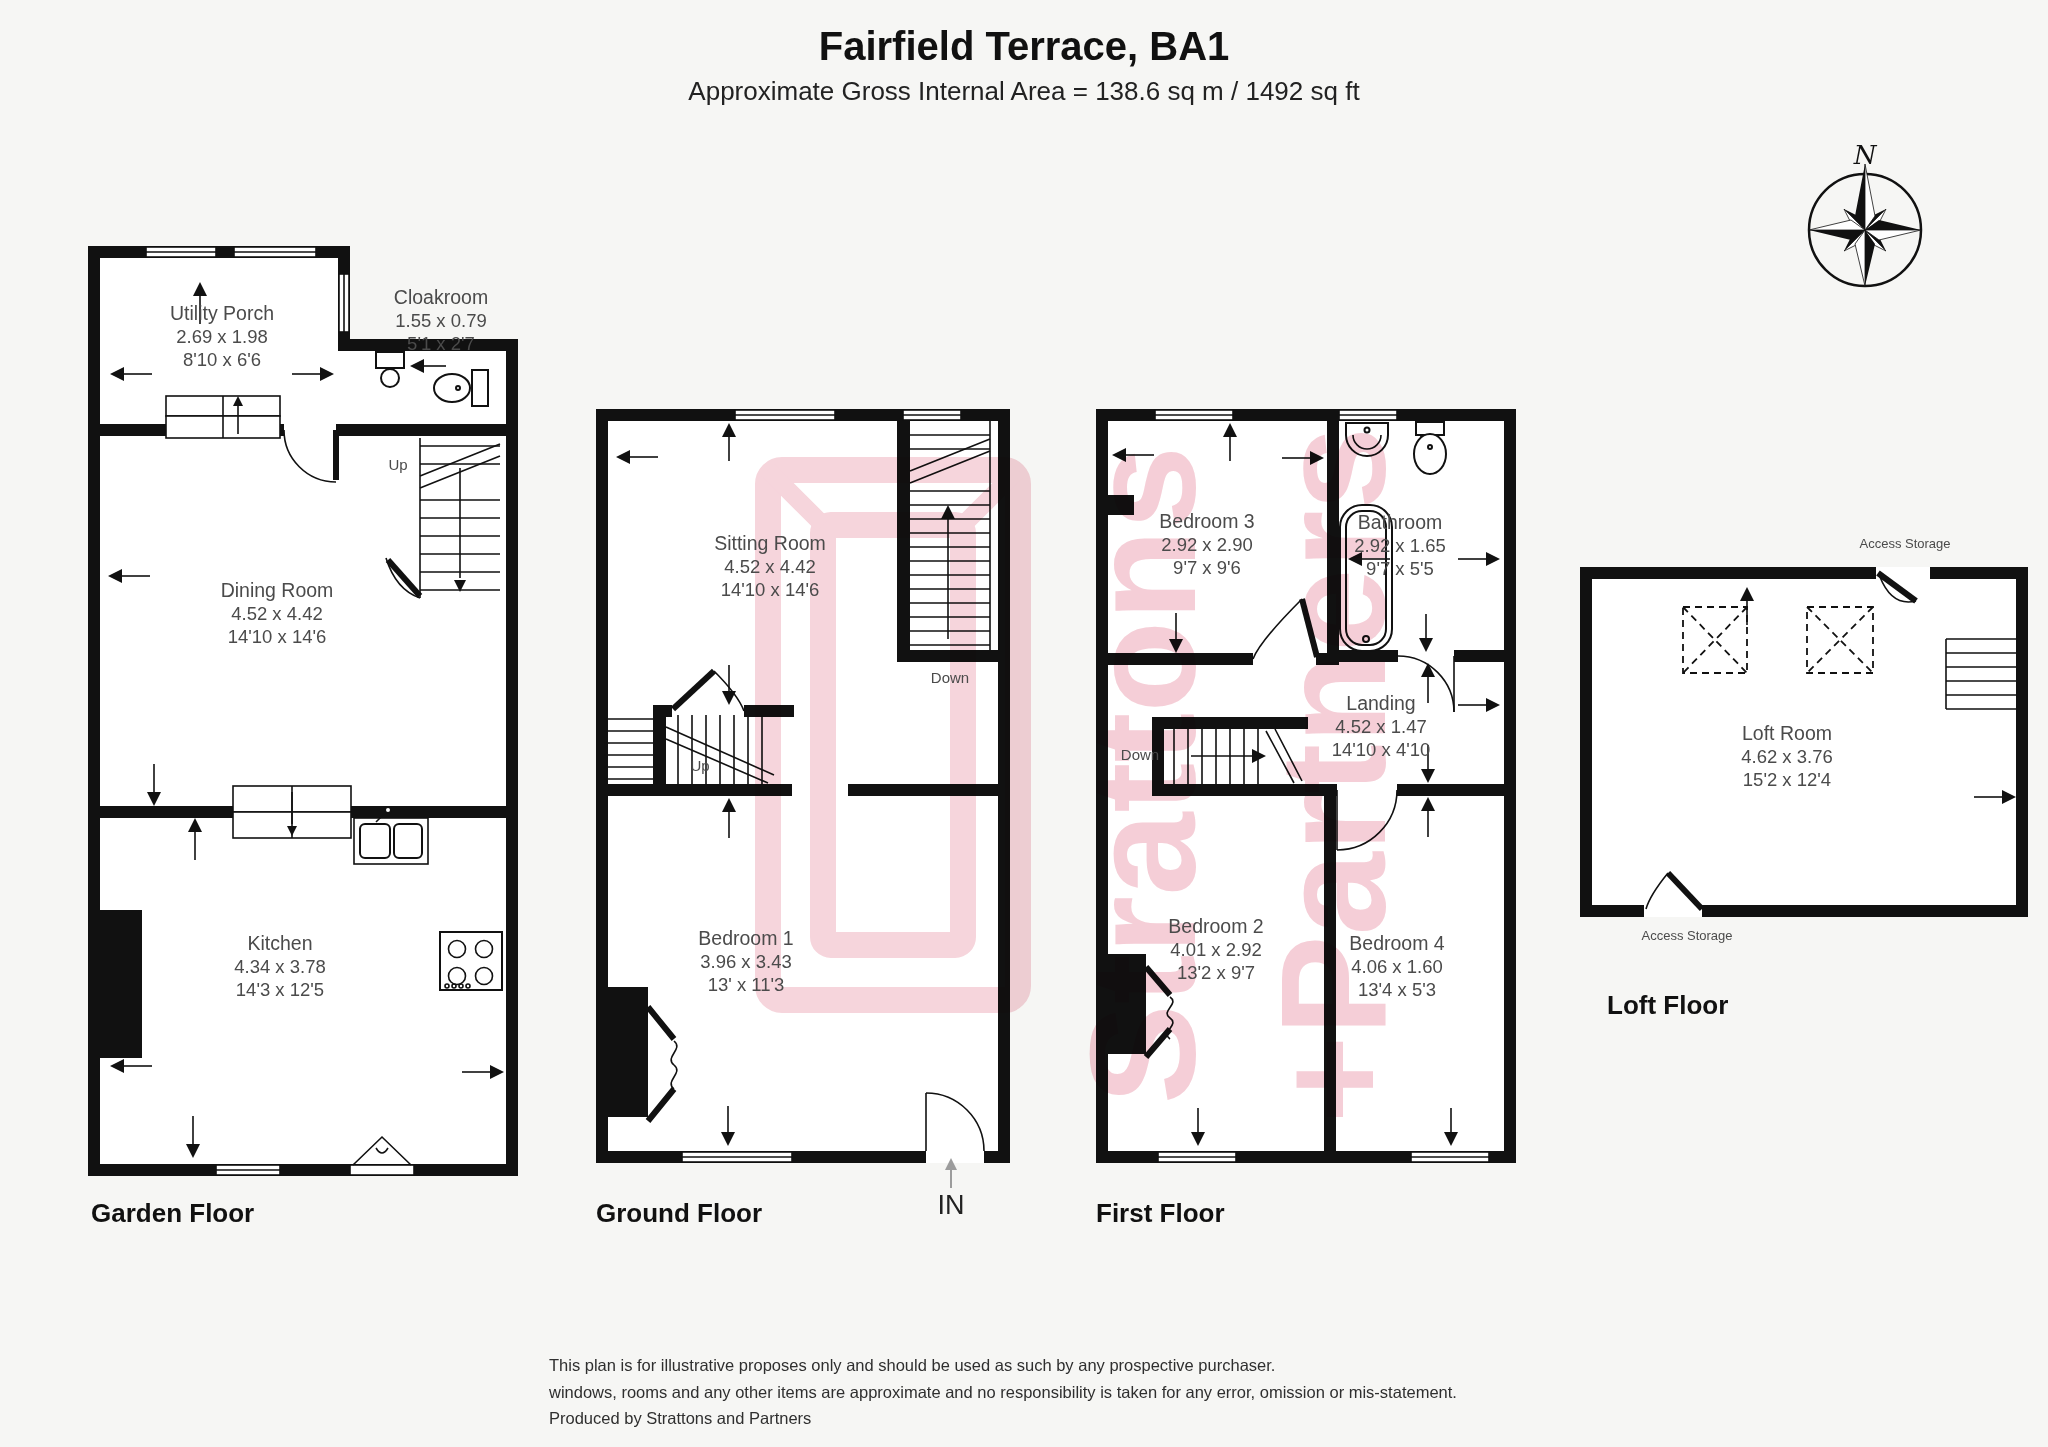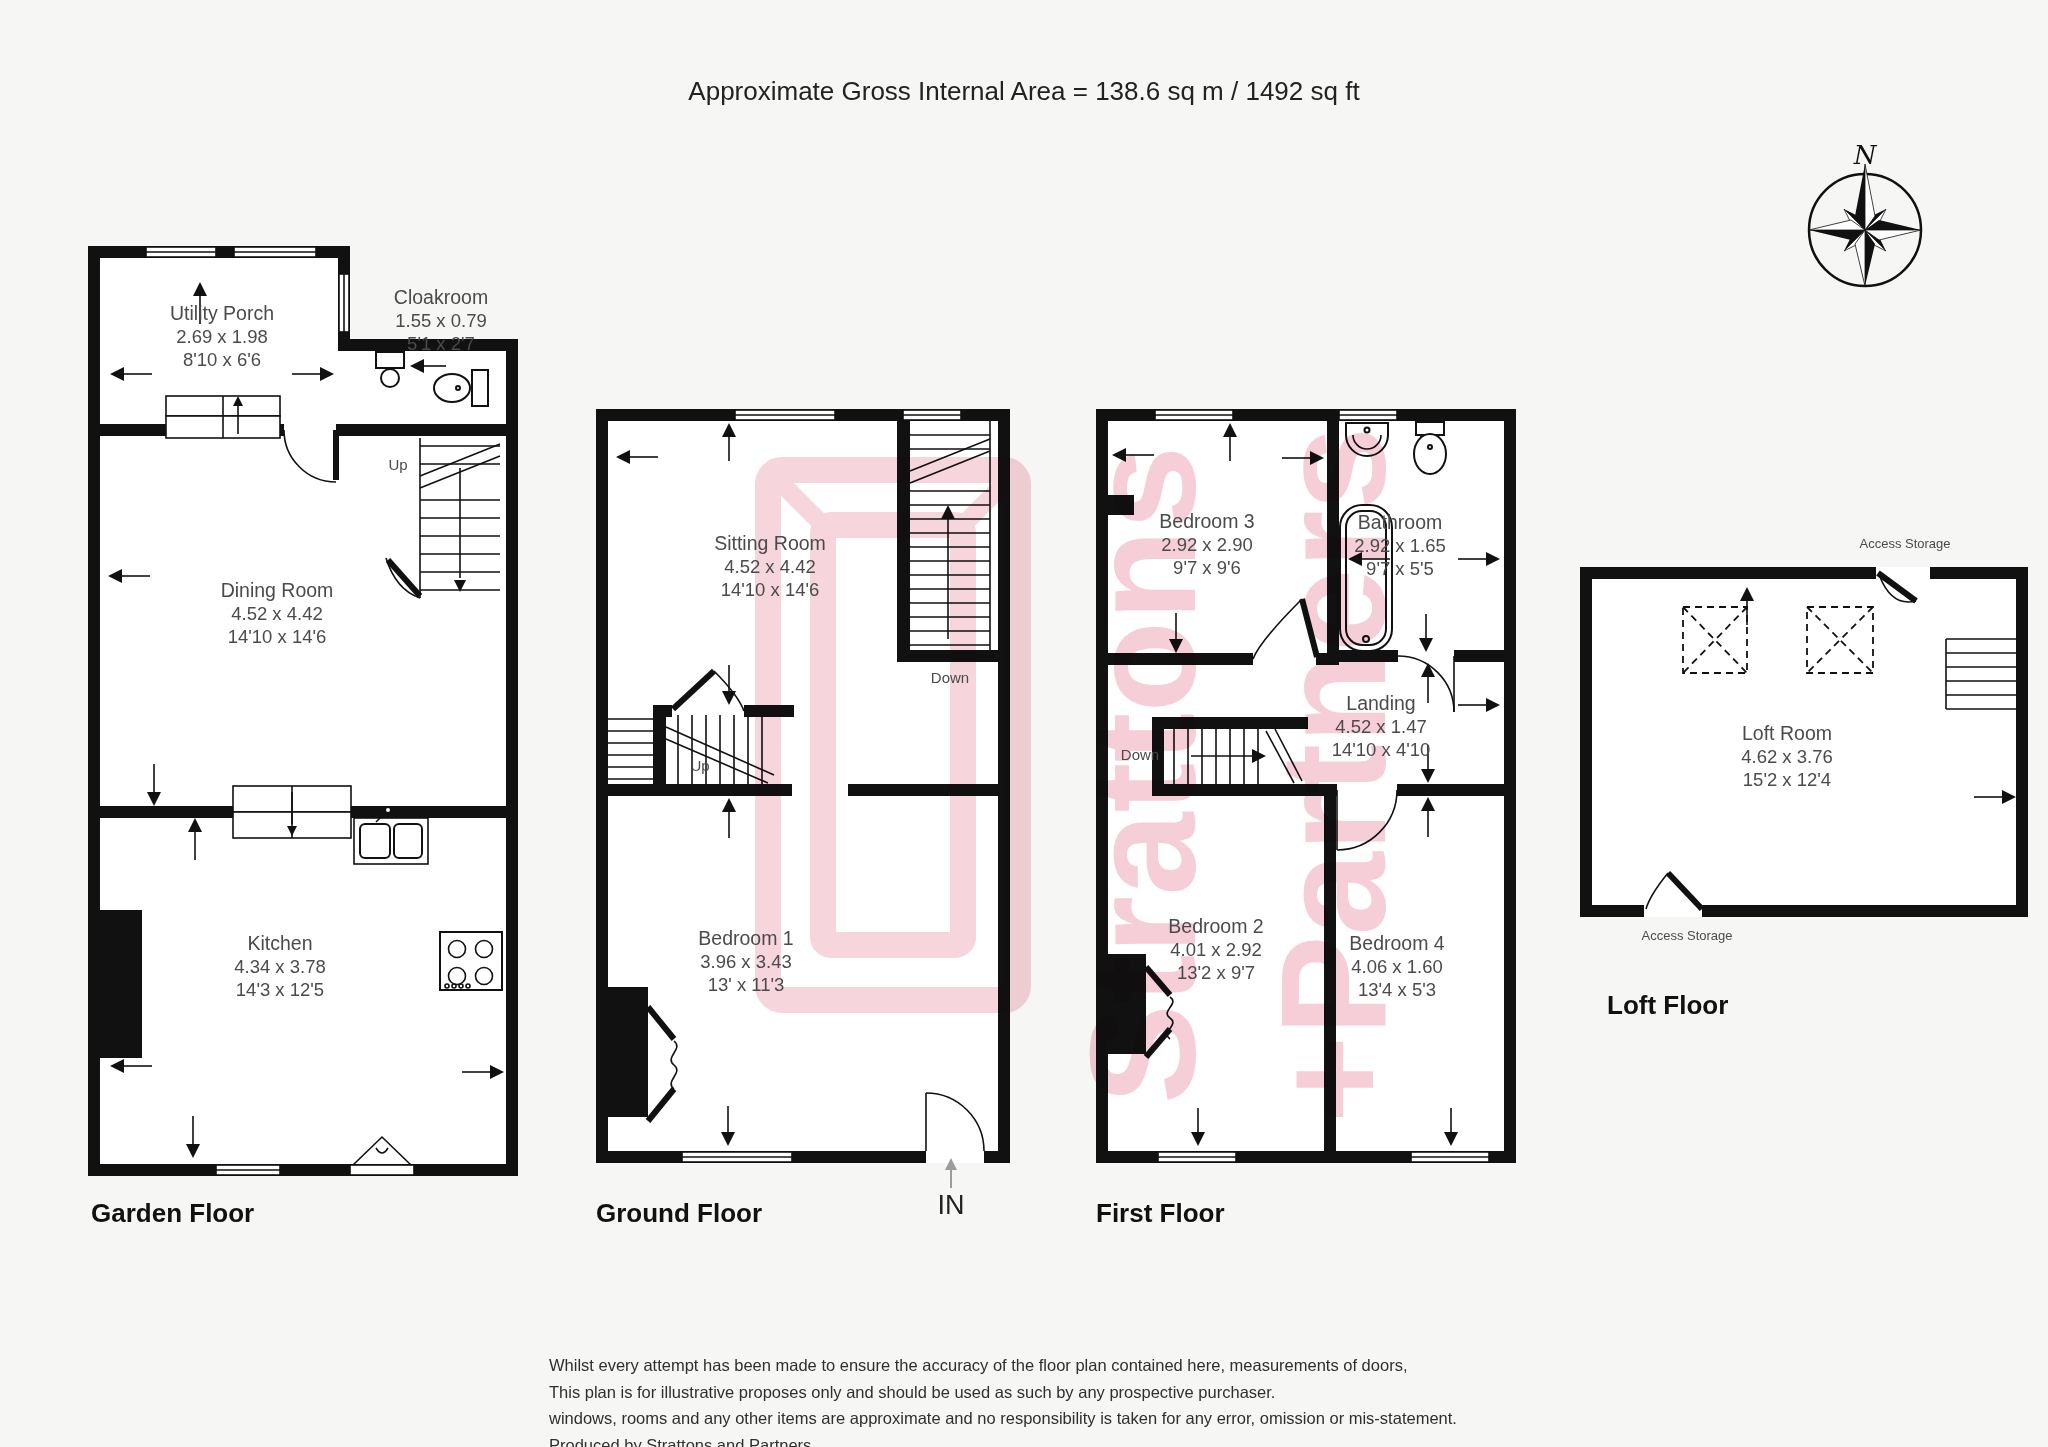--- a/index.html
+++ b/index.html
@@ -35,20 +35,21 @@
   .watermark{position:absolute;left:740px;top:430px;z-index:3;mix-blend-mode:multiply;opacity:.6;}
   .watermark text{font-family:"Liberation Sans",sans-serif;}
   .footer{position:absolute;left:549px;top:1352px;font-size:16.5px;line-height:26.5px;
           color:#2f2f2f;z-index:4;}
 </style>
 </head>
 <body>
 
 <div class="canvas">
 
+  <div class="title">Fairfield Terrace, BA1</div>
   <div class="subtitle">Approximate Gross Internal Area = 138.6 sq m / 1492 sq ft</div>
 
   <svg class="watermark" width="800" height="690" viewBox="0 0 800 690">
     <g fill="none" stroke="#f0b9c4" stroke-width="26">
       <rect x="28" y="40" width="250" height="530" rx="14"></rect>
       <rect x="83" y="95" width="140" height="420" rx="8"></rect>
       <path d="M28,40 L83,95 M278,40 L223,95" stroke-width="18"></path>
     </g>
     <text transform="translate(455,345) rotate(-90)" text-anchor="middle" font-size="150" font-weight="bold" fill="#eeaebc">Strattons</text>
     <text transform="translate(645,345) rotate(-90)" text-anchor="middle" font-size="150" font-weight="bold" fill="#eeaebc">+Partners</text>
@@ -348,19 +349,18 @@
   <div class="tiny2" style="left:1905px;top:536px">Access Storage</div>
   <div class="tiny2" style="left:1687px;top:928px">Access Storage</div>
   <div class="room-label" style="left:1787px;top:722px">
     <div class="rn">Loft Room</div>
     <div class="rd">4.62 x 3.76</div>
     <div class="rd">15'2 x 12'4</div>
   </div>
   <div class="floor-title" style="left:1607px;top:982px">Loft Floor</div>
 
   <div class="footer">
-    <div>Whilst every attempt has been made to ensure the accuracy of the floor plan contained here, measurements of doors,</div>
     <div>This plan is for illustrative proposes only and should be used as such by any prospective purchaser.</div>
     <div>windows, rooms and any other items are approximate and no responsibility is taken for any error, omission or mis-statement.</div>
     <div>Produced by Strattons and Partners</div>
   </div>
 
 </div>
 
 </body></html>

